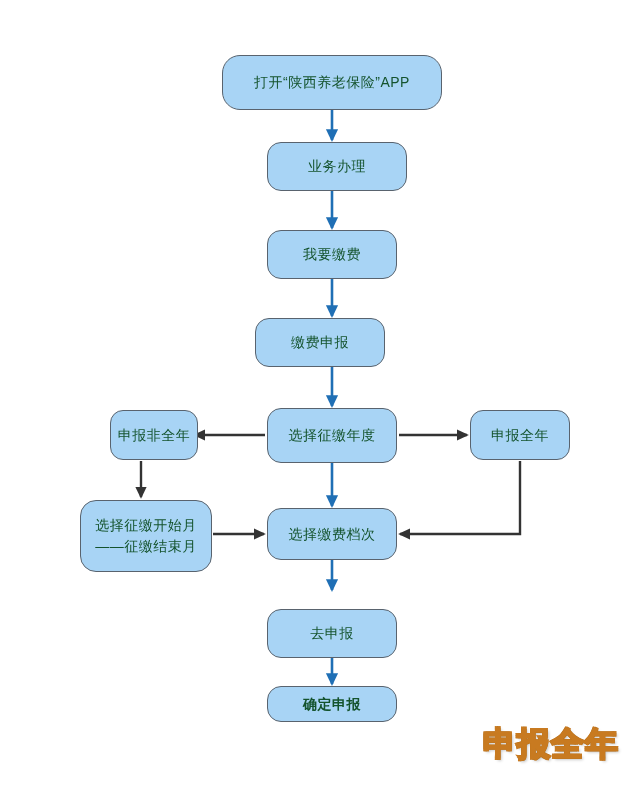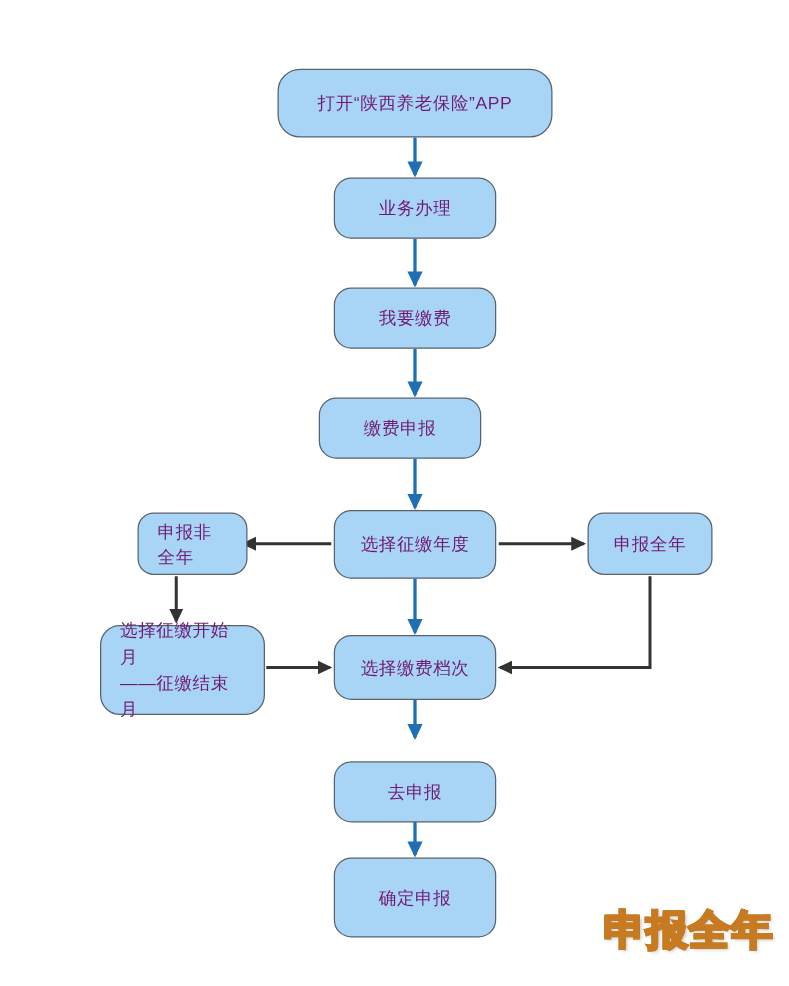--- a/index.html
+++ b/index.html
@@ -37,55 +37,55 @@
   .node {
     position: absolute;
     z-index: 2;
     box-sizing: border-box;
     background: #a8d4f5;
     border: 1.6px solid #59636e;
     border-radius: 14px;
     display: flex;
     align-items: center;
     justify-content: center;
-    color: #701a75;
+    color: #14532d;
     font-size: 14px;
     line-height: 1.45;
     letter-spacing: 0.5px;
     white-space: pre-line;
-    padding: 2px 15px;
+    padding: 2px 5px;
   }
 
   .node.start {
     left: 222px;
     top: 55px;
     width: 220px;
     height: 55px;
     border-radius: 18px;
   }
-  .node.step2 { left: 267px; top: 142px;  width: 130px; height: 49px; }
+  .node.step2 { left: 267px; top: 142px;  width: 140px; height: 49px; }
   .node.step3 { left: 267px; top: 230px;  width: 130px; height: 49px; }
   .node.step4 { left: 255px; top: 318px;  width: 130px; height: 49px; }
   .node.decision { left: 267px; top: 408px; width: 130px; height: 55px; }
 
   .node.branch-left  { left: 90px;  top: 410px; width: 88px; height: 50px; border-radius: 13px; margin-left: 20px; }
   .node.branch-right { left: 470px; top: 410px; width: 100px; height: 50px; border-radius: 13px; }
 
   .node.months {
     left: 80px;
     top: 500px;
     width: 132px;
     height: 72px;
     border-radius: 16px;
     line-height: 1.5;
   }
 
   .node.grade { left: 267px; top: 508px; width: 130px; height: 52px; }
   .node.step8 { left: 267px; top: 592px; width: 130px; height: 49px; margin-top: 17px; }
-  .node.step9 { left: 267px; top: 686px; width: 130px; height: 64px; }
+  .node.step9 { left: 267px; top: 686px; width: 130px; height: 36px; font-weight: bold; }
 
   
   #watermark {
     position: absolute;
     right: 12px;
     bottom: 22px;
     z-index: 5;
     font-family: "DejaVu Sans", sans-serif;
     font-size: 33px;
     font-weight: 700;

